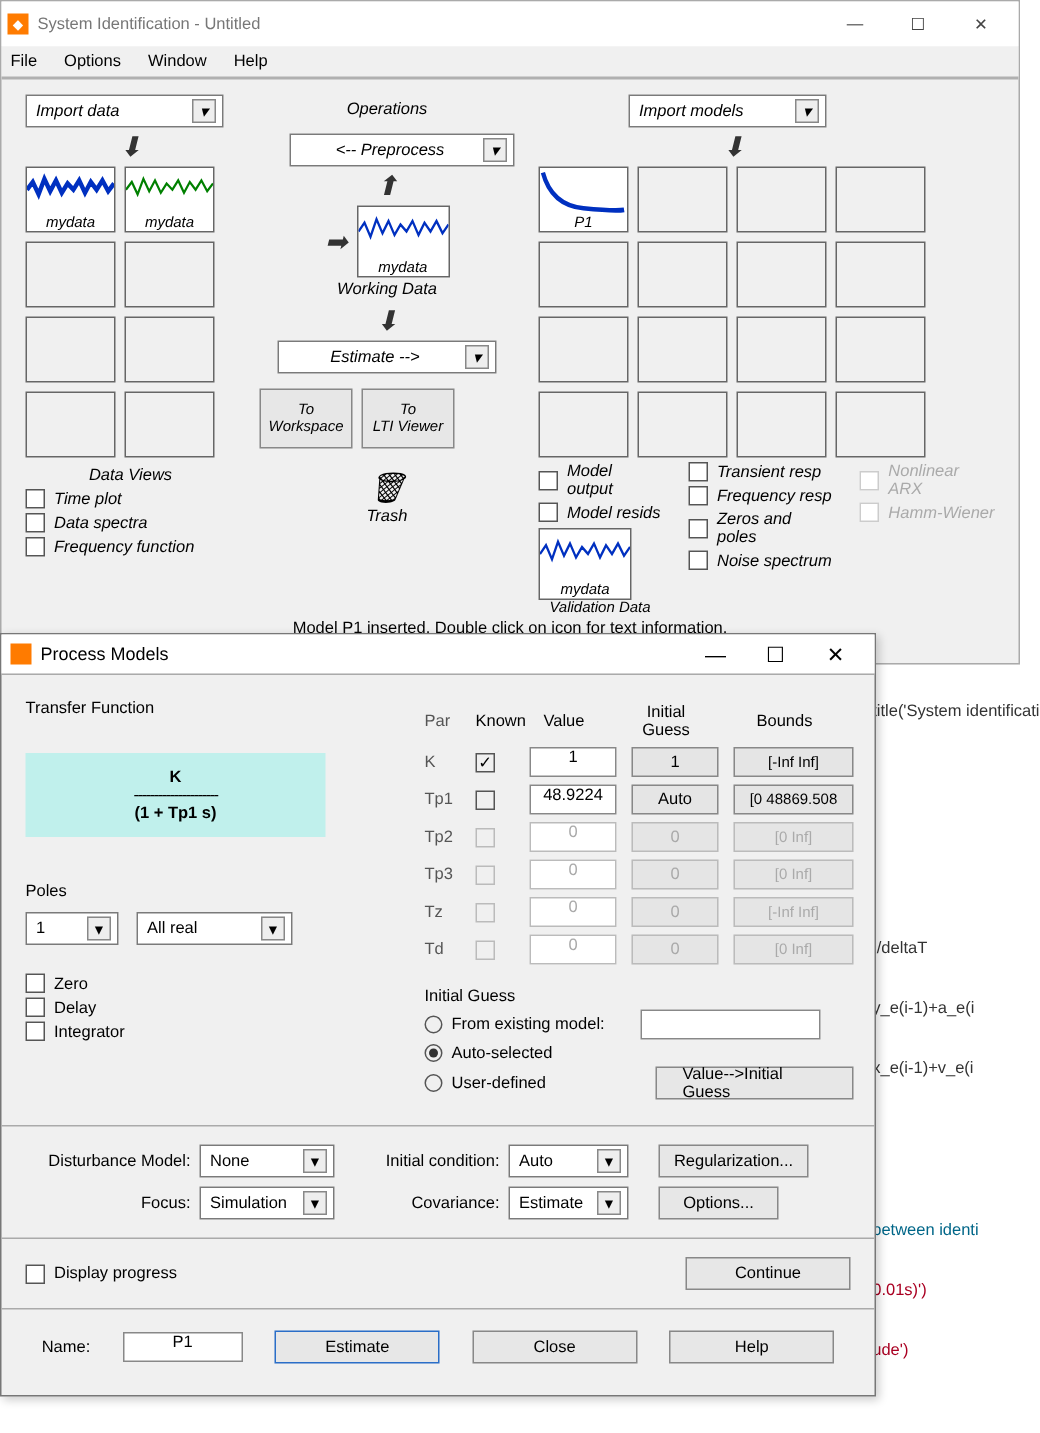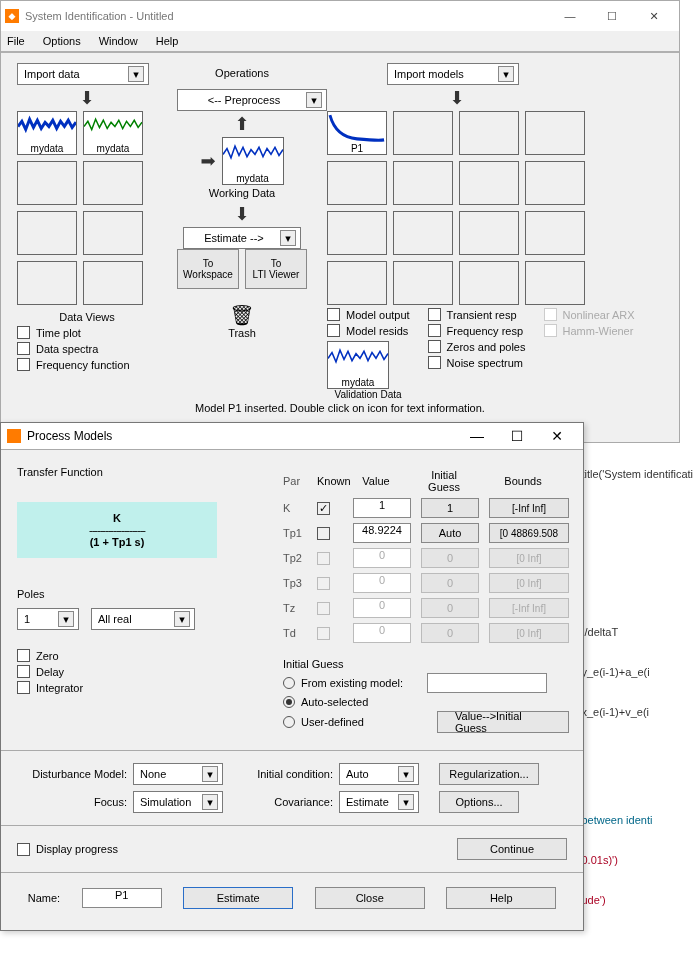--- a/index.html
+++ b/index.html
@@ -91,21 +91,21 @@
     <div class="ctrl">✕</div>
   </div>
   <div class="menubar">
     <span>File</span>
     <span>Options</span>
     <span>Window</span>
     <span>Help</span>
   </div>
 
   <div class="body1">
-    <div style="display:flex; align-items:flex-start;">
+    <div style="display:flex; gap:16px; align-items:flex-start;font-style:italic;">
 
       <div style="width:140px;">
         <div class="combo" style="width:132px">
           <span class="ctxt">Import data</span>
           <span class="cbtn">▾</span>
         </div>
         <div style="text-align:center; margin:2px 0" class="arrow">⬇</div>
         <div class="slotgrid">
           <div class="thumb" style="height:44px">
             <svg viewBox="0 0 60 30" preserveAspectRatio="none">
@@ -155,25 +155,25 @@
           <span class="arrow">➡</span>
           <div class="thumb" style="width:62px; height:48px">
             <svg viewBox="0 0 60 30" preserveAspectRatio="none">
                 <polyline fill="none" stroke="#0030c0" stroke-width="1.5" points="0,14 4,9 8,17 12,7 16,15 20,8 24,16 28,10 32,14 36,8 40,16 44,9 48,14 52,8 56,15 60,10"></polyline>
               </svg>
             <div class="lbl">mydata</div>
           </div>
         </div>
         <div style="margin:2px 0 4px">Working Data</div>
         <div class="arrow">⬇</div>
-        <div class="combo" style="width:118px; margin:2px auto 0">
+        <div class="combo" style="width:146px; margin:2px auto 10px">
           <span class="ctxt">Estimate --&gt;</span>
             <span class="cbtn">▾</span>
         </div>
-        <div style="display:flex; gap:6px; justify-content:center">
+        <div style="display:flex; gap:6px; ">
           <div class="sqbtn" style="white-space:pre-line">To
 Workspace</div>
           <div class="sqbtn" style="white-space:pre-line">To
 LTI Viewer</div>
         </div>
         <div style="margin-top:14px; font-size:20px;">🗑</div>
         <div>Trash</div>
       </div>
 
       <div style="flex:1;">

